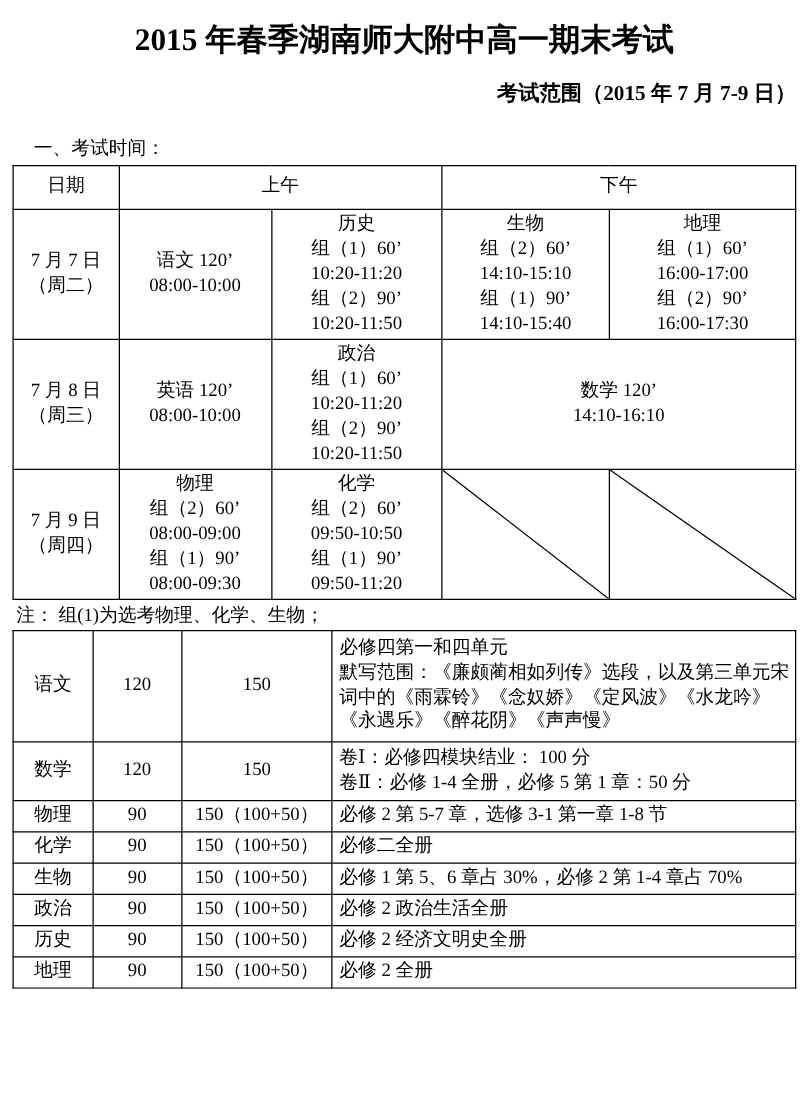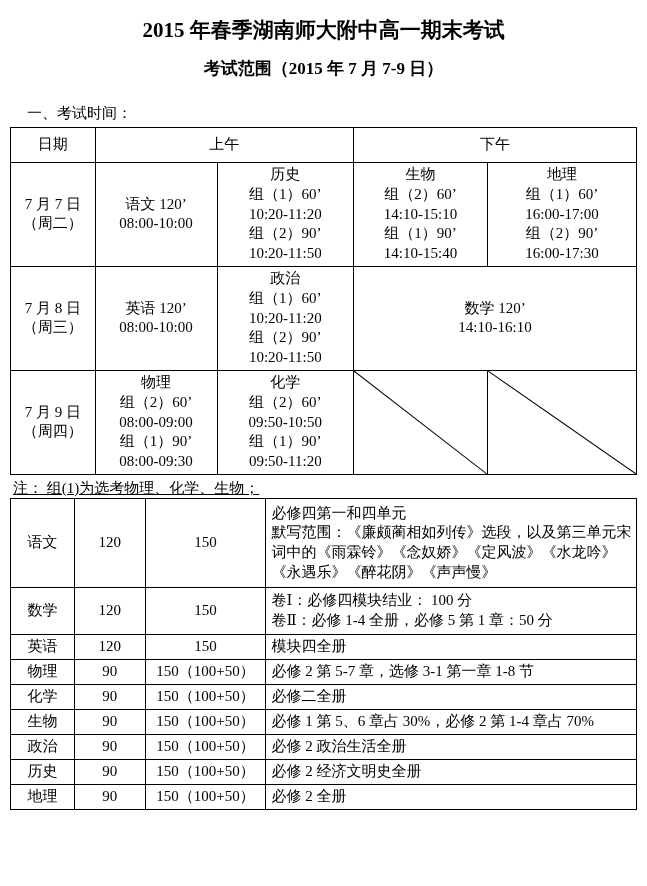--- a/index.html
+++ b/index.html
@@ -9,30 +9,30 @@
     color: #000000;
     font-family: "Liberation Serif", "DejaVu Serif", serif;
   }
   .page {
     width: 627px;
     margin: 0 auto;
     padding: 10px 10px 0 10px;
     box-sizing: content-box;
   }
   .doc-title {
-    font-size: 21px;
+    font-size: 25px;
     font-weight: bold;
     text-align: center;
     margin: 6px 0 0 0;
     line-height: 1.35;
   }
   .doc-subtitle {
     font-size: 17px;
     font-weight: bold;
-    text-align: center;
+    text-align: right;
     margin: 14px 0 0 0;
     line-height: 1.3;
   }
   .section-heading {
     font-size: 15px;
     margin: 24px 0 3px 17px;
     line-height: 1.3;
   }
   table {
     width: 100%;
@@ -58,21 +58,20 @@
   .diag-cell svg {
     position: absolute;
     top: 0; left: 0;
     width: 100%; height: 100%;
     display: block;
   }
   .note1 {
     font-size: 15px;
     line-height: 1.35;
     margin: 3px 0 0 3px;
-    text-decoration: underline;
   }
   .note1 .indent { padding-left: 2.2em; }
   .range th { height: 36px; }
   .range td.scope {
     text-align: left;
     padding-left: 5px;
     padding-right: 4px;
   }
   .range .row-yuwen td { height: 84px; }
   .range .row-shuxue td { height: 42px; }
@@ -184,26 +183,20 @@
 默写范围：《廉颇蔺相如列传》选段，以及第三单元宋词中的《雨霖铃》《念奴娇》《定风波》《水龙吟》《永遇乐》《醉花阴》《声声慢》</td>
       </tr>
       <tr class="row-shuxue">
         <td>数学</td>
         <td>120</td>
         <td>150</td>
         <td class="scope">卷Ⅰ：必修四模块结业： 100 分
 卷Ⅱ：必修 1-4 全册，必修 5 第 1 章：50 分</td>
       </tr>
       <tr class="row-single">
-        <td>英语</td>
-        <td>120</td>
-        <td>150</td>
-        <td class="scope">模块四全册</td>
-      </tr>
-      <tr class="row-single">
         <td>物理</td>
         <td>90</td>
         <td>150（100+50）</td>
         <td class="scope">必修 2 第 5-7 章，选修 3-1 第一章 1-8 节</td>
       </tr>
       <tr class="row-single">
         <td>化学</td>
         <td>90</td>
         <td>150（100+50）</td>
         <td class="scope">必修二全册</td>

